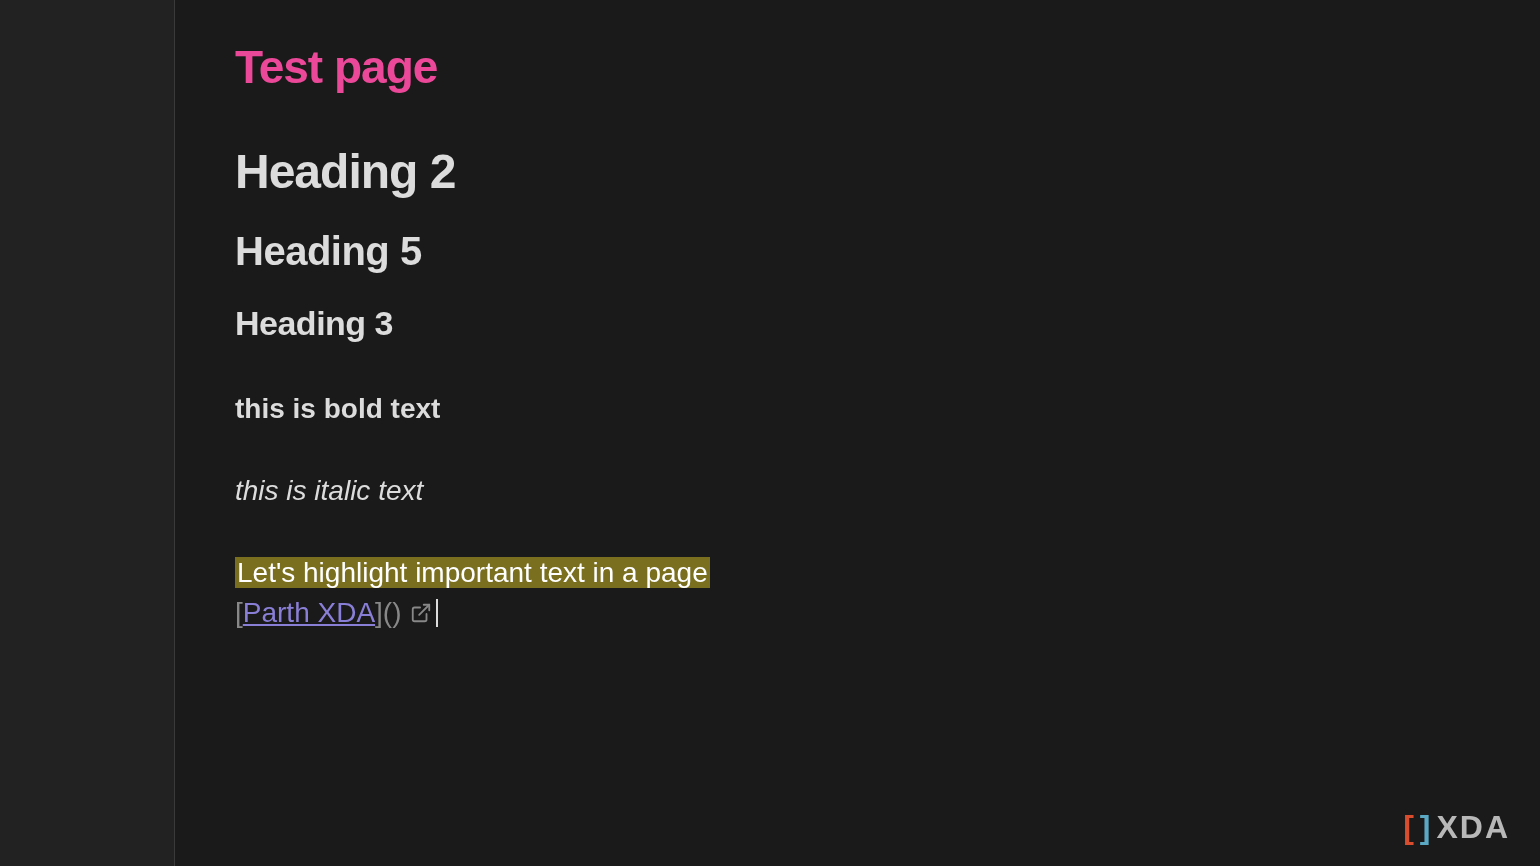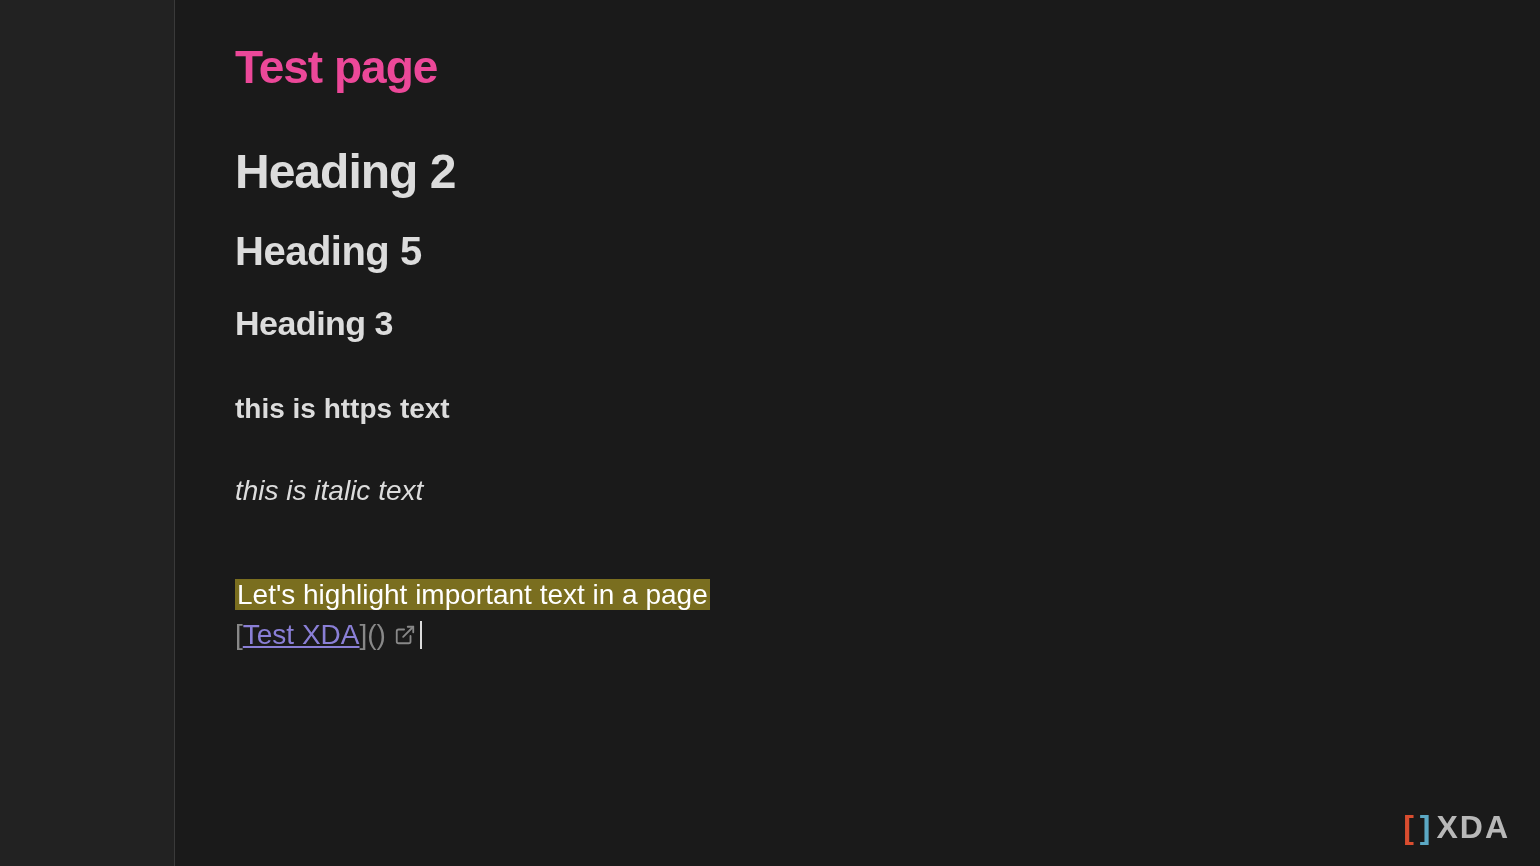--- a/index.html
+++ b/index.html
@@ -60,21 +60,21 @@
       font-size: 28px;
       font-weight: 700;
       color: #dcdcdc;
       margin-bottom: 50px;
     }
     .italic-text {
       font-size: 28px;
       font-style: italic;
       font-weight: 400;
       color: #dcdcdc;
-      margin-bottom: 72px;
+      margin-bottom: 50px;
     }
     .highlight-text {
       font-size: 28px;
       font-weight: 400;
       color: #ffffff;
       background: #7a6e1f;
       display: inline;
       padding: 0 2px;
     }
     .link-line {
@@ -137,28 +137,28 @@
 </head>
 <body>
 
 <div class="sidebar"></div>
 
 <div class="content">
   <h1 class="page-title">Test page</h1>
   <h2 class="h1">Heading 2</h2>
   <h3 class="h2">Heading 5</h3>
   <h4 class="h3">Heading 3</h4>
-  <p class="bold-text">this is https text</p>
+  <p class="bold-text">this is bold text</p>
   <p class="italic-text">this is italic text</p>
   <div>
     <span class="highlight-text">Let's highlight important text in a page</span>
   </div>
   <div class="link-line">
     <span class="bracket">[</span>
-      <span class="link-text">Test XDA</span>
+      <span class="link-text">Parth XDA</span>
       <span class="bracket">]</span>
       <span class="bracket">(</span>
       <span class="bracket">)</span>
     <span class="external-icon">
       <svg width="22" height="22" viewBox="0 0 24 24" fill="none" stroke="currentColor" stroke-width="2" stroke-linecap="round" stroke-linejoin="round">
         <path d="M18 13v6a2 2 0 0 1-2 2H5a2 2 0 0 1-2-2V8a2 2 0 0 1 2-2h6"></path>
         <polyline points="15 3 21 3 21 9"></polyline>
         <line x1="10" y1="14" x2="21" y2="3"></line>
       </svg>
     </span>

